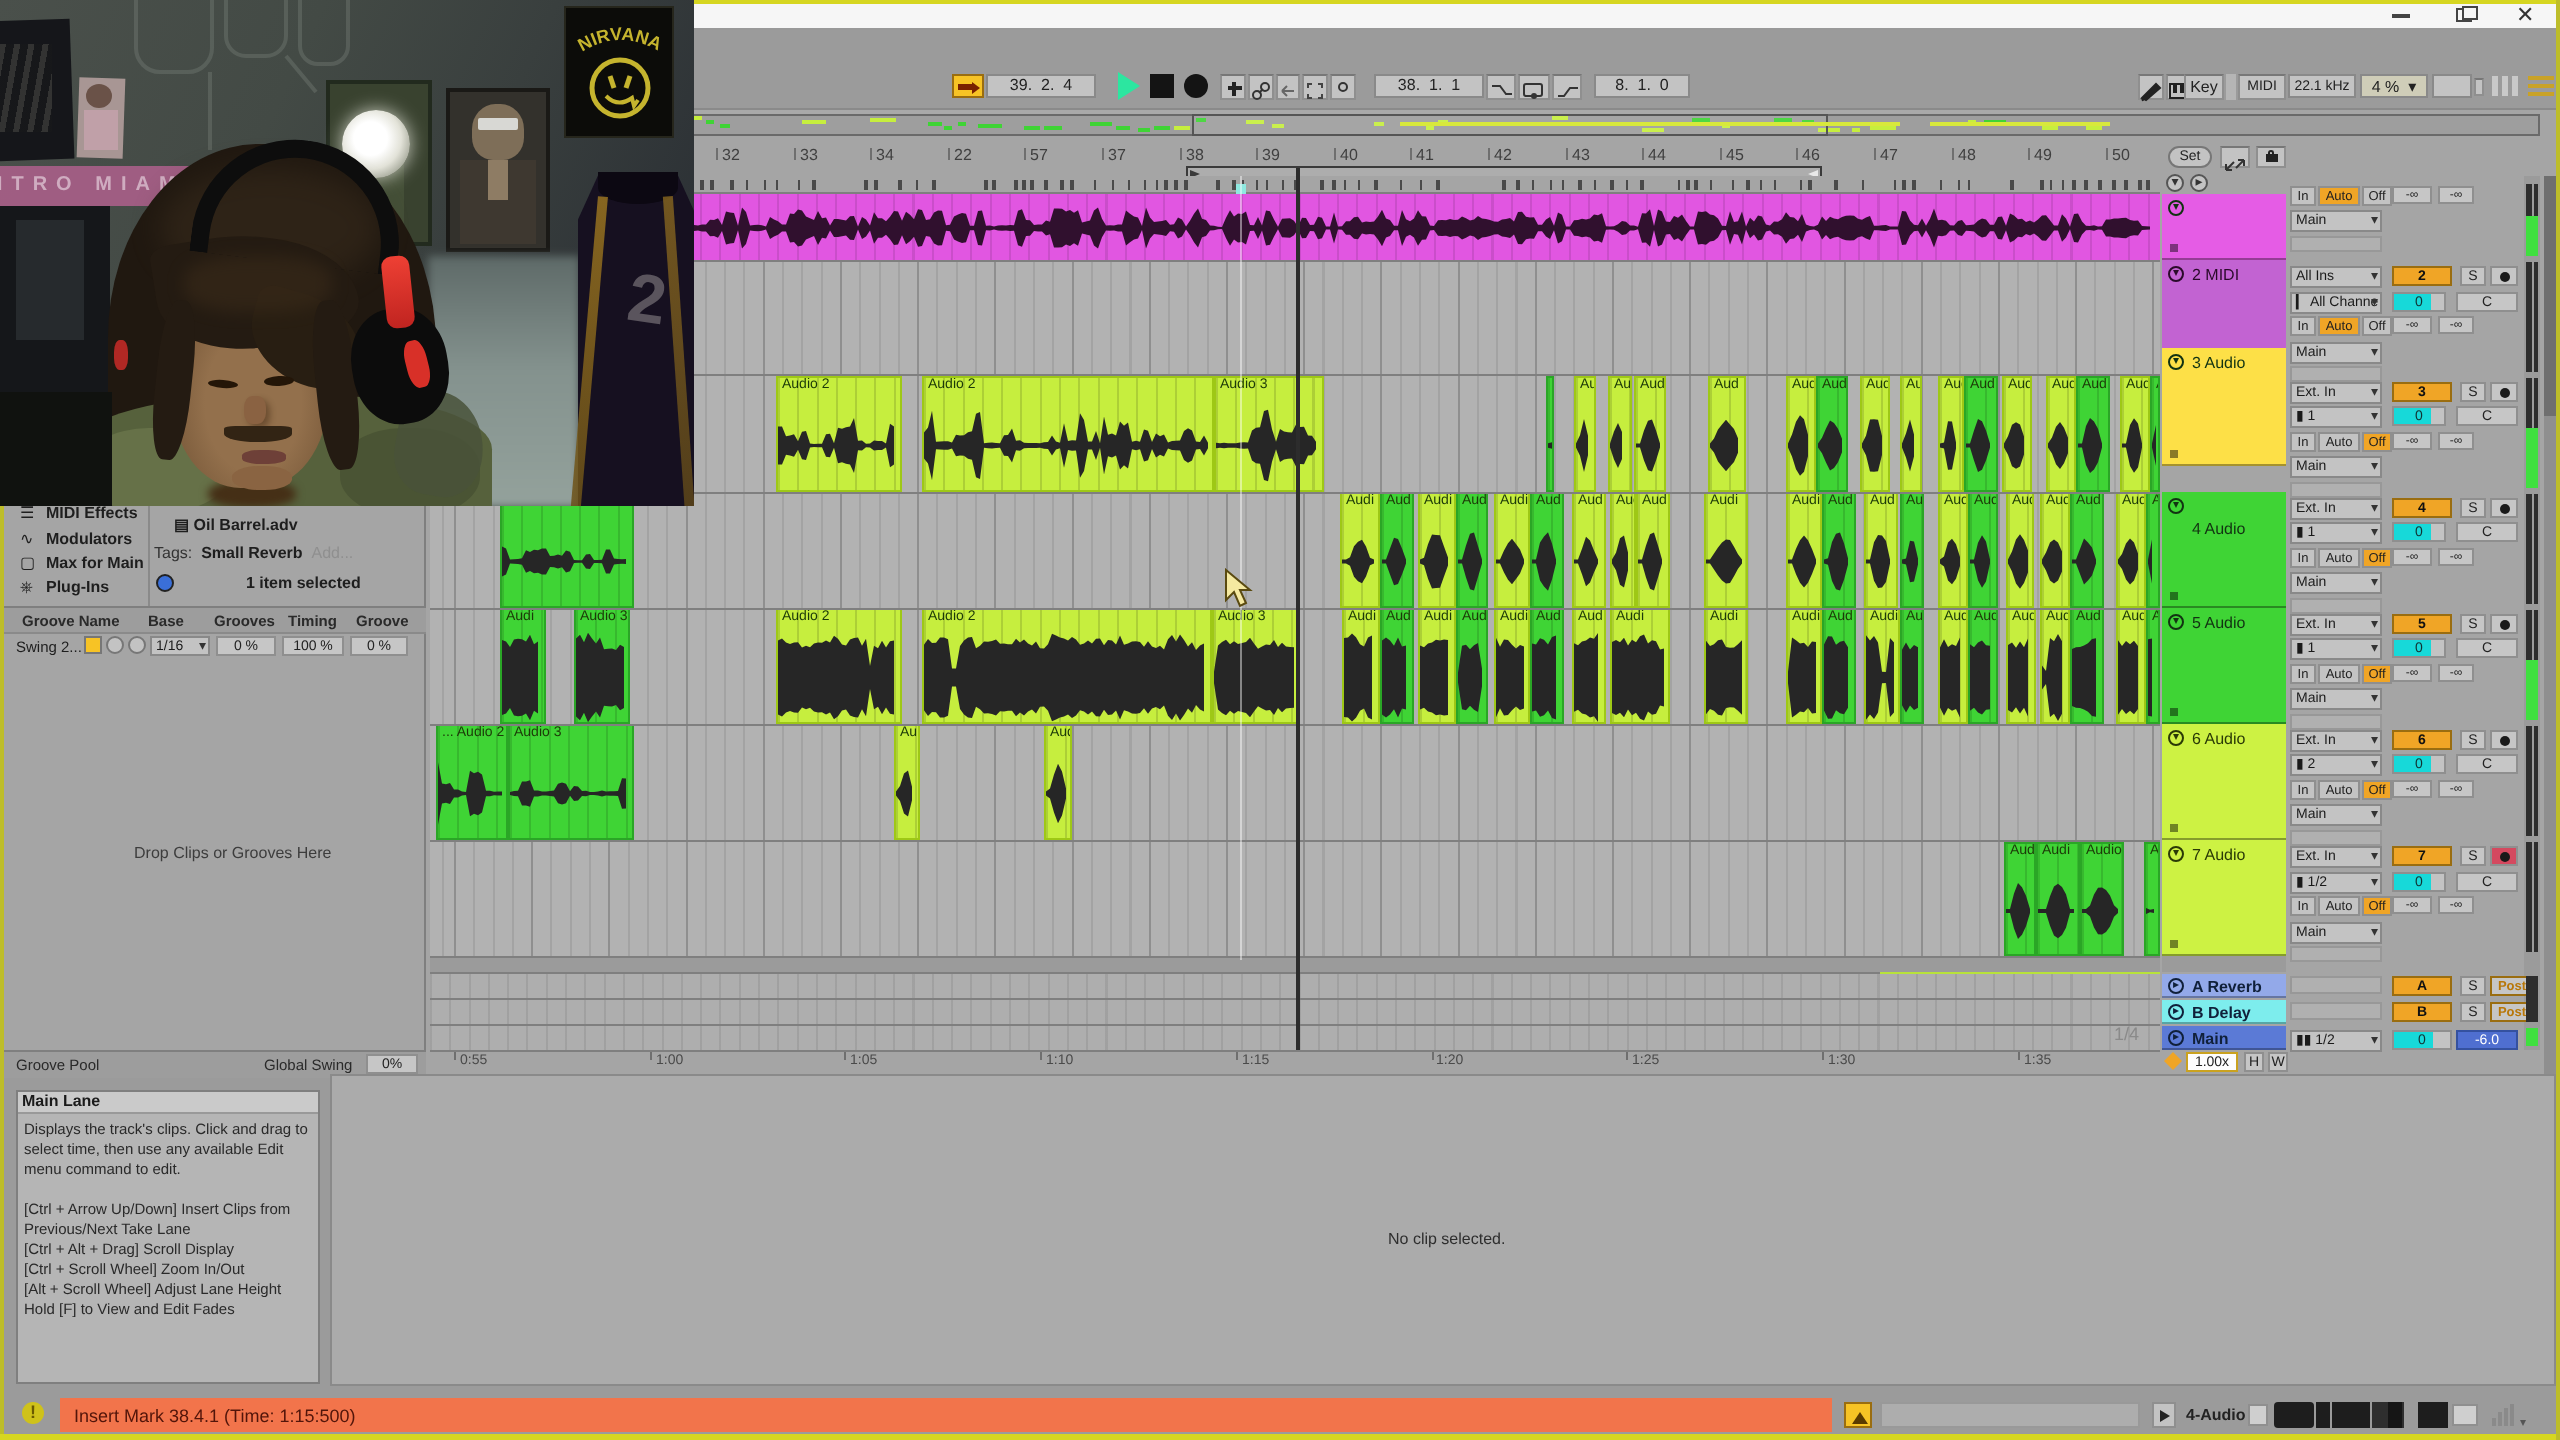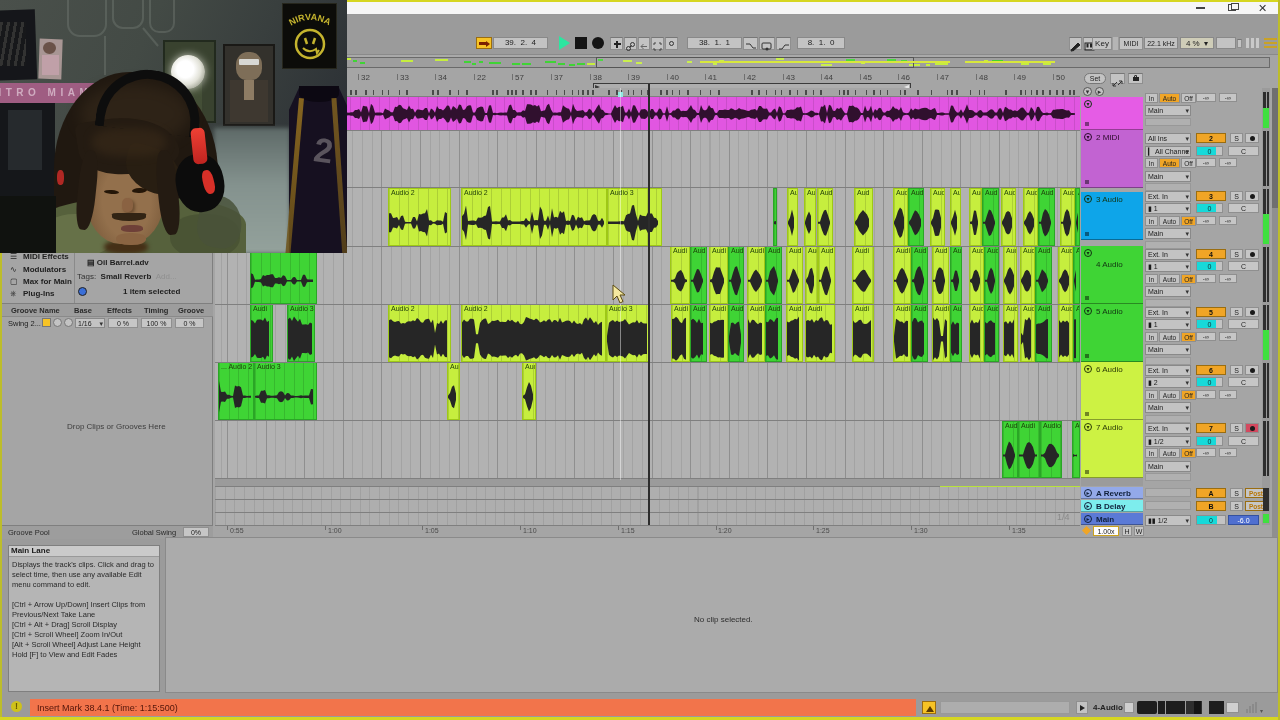--- a/index.html
+++ b/index.html
@@ -914,21 +914,21 @@
 <div class="abs" style="left:1081px;top:97px;width:62px;height:33px;background:#e55ce5;border-bottom:1px solid rgba(0,0,0,0.35);z-index:3">
     <div style="position:absolute;left:3px;top:3px;width:8px;height:8px;border:1px solid #123312;border-radius:50%;font-size:6px;line-height:7px;text-align:center;color:#123312">▾</div>
     <div style="position:absolute;left:15px;top:3px;font-size:8px;color:#123312;white-space:nowrap"></div>
     <div style="position:absolute;left:4px;bottom:3px;width:4px;height:4px;background:rgba(0,0,0,0.45)"></div>
   </div>
 <div class="abs" style="left:1081px;top:130px;width:62px;height:57.5px;background:#c263d2;border-bottom:1px solid rgba(0,0,0,0.35);z-index:3">
     <div style="position:absolute;left:3px;top:3px;width:8px;height:8px;border:1px solid #2a0a2a;border-radius:50%;font-size:6px;line-height:7px;text-align:center;color:#2a0a2a">▾</div>
     <div style="position:absolute;left:15px;top:3px;font-size:8px;color:#2a0a2a;white-space:nowrap">2 MIDI</div>
     <div style="position:absolute;left:4px;bottom:3px;width:4px;height:4px;background:rgba(0,0,0,0.45)"></div>
   </div>
-<div class="abs" style="left:1081px;top:192px;width:62px;height:48px;background:#0ea5e9;border-bottom:1px solid rgba(0,0,0,0.35);z-index:3">
+<div class="abs" style="left:1081px;top:174px;width:62px;height:59px;background:#fde047;border-bottom:1px solid rgba(0,0,0,0.35);z-index:3">
     <div style="position:absolute;left:3px;top:3px;width:8px;height:8px;border:1px solid #123312;border-radius:50%;font-size:6px;line-height:7px;text-align:center;color:#123312">▾</div>
     <div style="position:absolute;left:15px;top:3px;font-size:8px;color:#123312;white-space:nowrap">3 Audio</div>
     <div style="position:absolute;left:4px;bottom:3px;width:4px;height:4px;background:rgba(0,0,0,0.45)"></div>
   </div>
 <div class="abs" style="left:1081px;top:245.5px;width:62px;height:58px;background:#3fd435;border-bottom:1px solid rgba(0,0,0,0.35);z-index:3">
     <div style="position:absolute;left:3px;top:3px;width:8px;height:8px;border:1px solid #123312;border-radius:50%;font-size:6px;line-height:7px;text-align:center;color:#123312">▾</div>
     <div style="position:absolute;left:15px;top:14px;font-size:8px;color:#123312;white-space:nowrap">4 Audio</div>
     <div style="position:absolute;left:4px;bottom:3px;width:4px;height:4px;background:rgba(0,0,0,0.45)"></div>
   </div>
 <div class="abs" style="left:1081px;top:303.5px;width:62px;height:58px;background:#3fd435;border-bottom:1px solid rgba(0,0,0,0.35);z-index:3">
@@ -1110,21 +1110,21 @@
 <div class="tiny" style="left:10px;top:288.5px;font-size:8px;color:#1e1e1e;z-index:3">⎈</div>
 <div class="tiny" style="left:23px;top:288.5px;font-size:8px;font-weight:bold;color:#1e1e1e;z-index:3">Plug-Ins</div>
 <div class="abs" style="left:74px;top:245px;width:1px;height:60px;background:#8a8a8a;z-index:3"></div>
 <div class="tiny" style="left:87px;top:258px;font-size:8px;font-weight:bold;color:#1e1e1e;z-index:3">▤ Oil Barrel.adv</div>
 <div class="tiny" style="left:77px;top:272px;font-size:8px;color:#333;z-index:3">Tags:&nbsp; <b style="color:#1e1e1e">Small Reverb</b> &nbsp;<span style="color:#8f8f8f">Add...</span></div>
 <div class="abs" style="left:78px;top:287px;width:9px;height:9px;border-radius:50%;background:#3a6fd8;border:1px solid #222;z-index:3"></div>
 <div class="tiny" style="left:123px;top:287px;font-size:8px;font-weight:bold;color:#1e1e1e;z-index:3">1 item selected</div>
 <div class="abs" style="left:2px;top:303px;width:211px;height:14px;background:#9d9d9d;border-top:1px solid #7f7f7f;border-bottom:1px solid #8a8a8a;z-index:3"></div>
 <div class="tiny" style="left:11px;top:306px;font-size:7.5px;font-weight:bold;color:#2a2a2a;z-index:4">Groove Name</div>
 <div class="tiny" style="left:74px;top:306px;font-size:7.5px;font-weight:bold;color:#2a2a2a;z-index:4">Base</div>
-<div class="tiny" style="left:107px;top:306px;font-size:7.5px;font-weight:bold;color:#2a2a2a;z-index:4">Effects</div>
+<div class="tiny" style="left:107px;top:306px;font-size:7.5px;font-weight:bold;color:#2a2a2a;z-index:4">Grooves</div>
 <div class="tiny" style="left:144px;top:306px;font-size:7.5px;font-weight:bold;color:#2a2a2a;z-index:4">Timing</div>
 <div class="tiny" style="left:178px;top:306px;font-size:7.5px;font-weight:bold;color:#2a2a2a;z-index:4">Groove</div>
 <div class="tiny" style="left:8px;top:319px;font-size:7.5px;color:#1e1e1e;z-index:4">Swing 2...</div>
 <div class="abs" style="left:42px;top:318px;width:9px;height:9px;background:#f7c325;border:1px solid #777;z-index:4"></div>
 <div class="abs" style="left:53px;top:318px;width:9px;height:9px;background:#c3c3c3;border:1px solid #777;border-radius:50%;z-index:4"></div>
 <div class="abs" style="left:64px;top:318px;width:9px;height:9px;background:#c3c3c3;border:1px solid #777;border-radius:50%;z-index:4"></div>
 <div class="drop" style="left:75px;top:318px;width:30px;height:10px;z-index:4">1/16</div>
 <div class="gb" style="left:108px;top:318px;width:30px;height:10px;line-height:9px;z-index:4">0 %</div>
 <div class="gb" style="left:141px;top:318px;width:31px;height:10px;line-height:9px;z-index:4">100 %</div>
 <div class="gb" style="left:175px;top:318px;width:29px;height:10px;line-height:9px;z-index:4">0 %</div>

